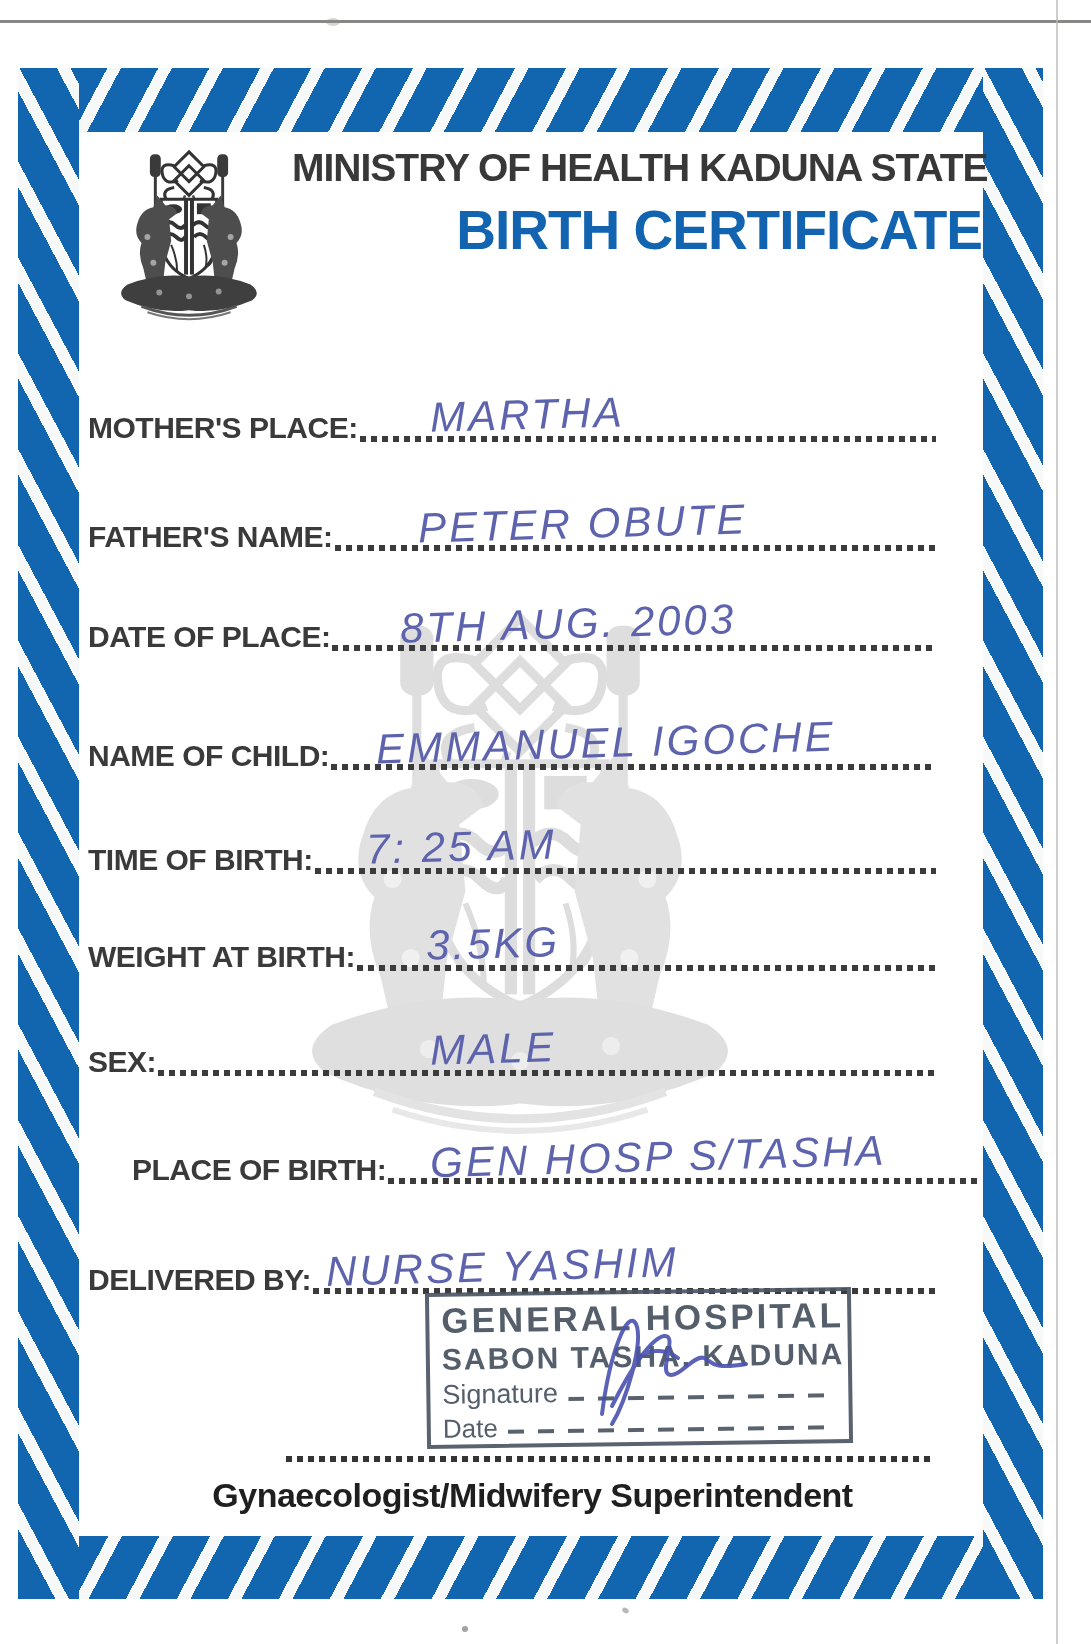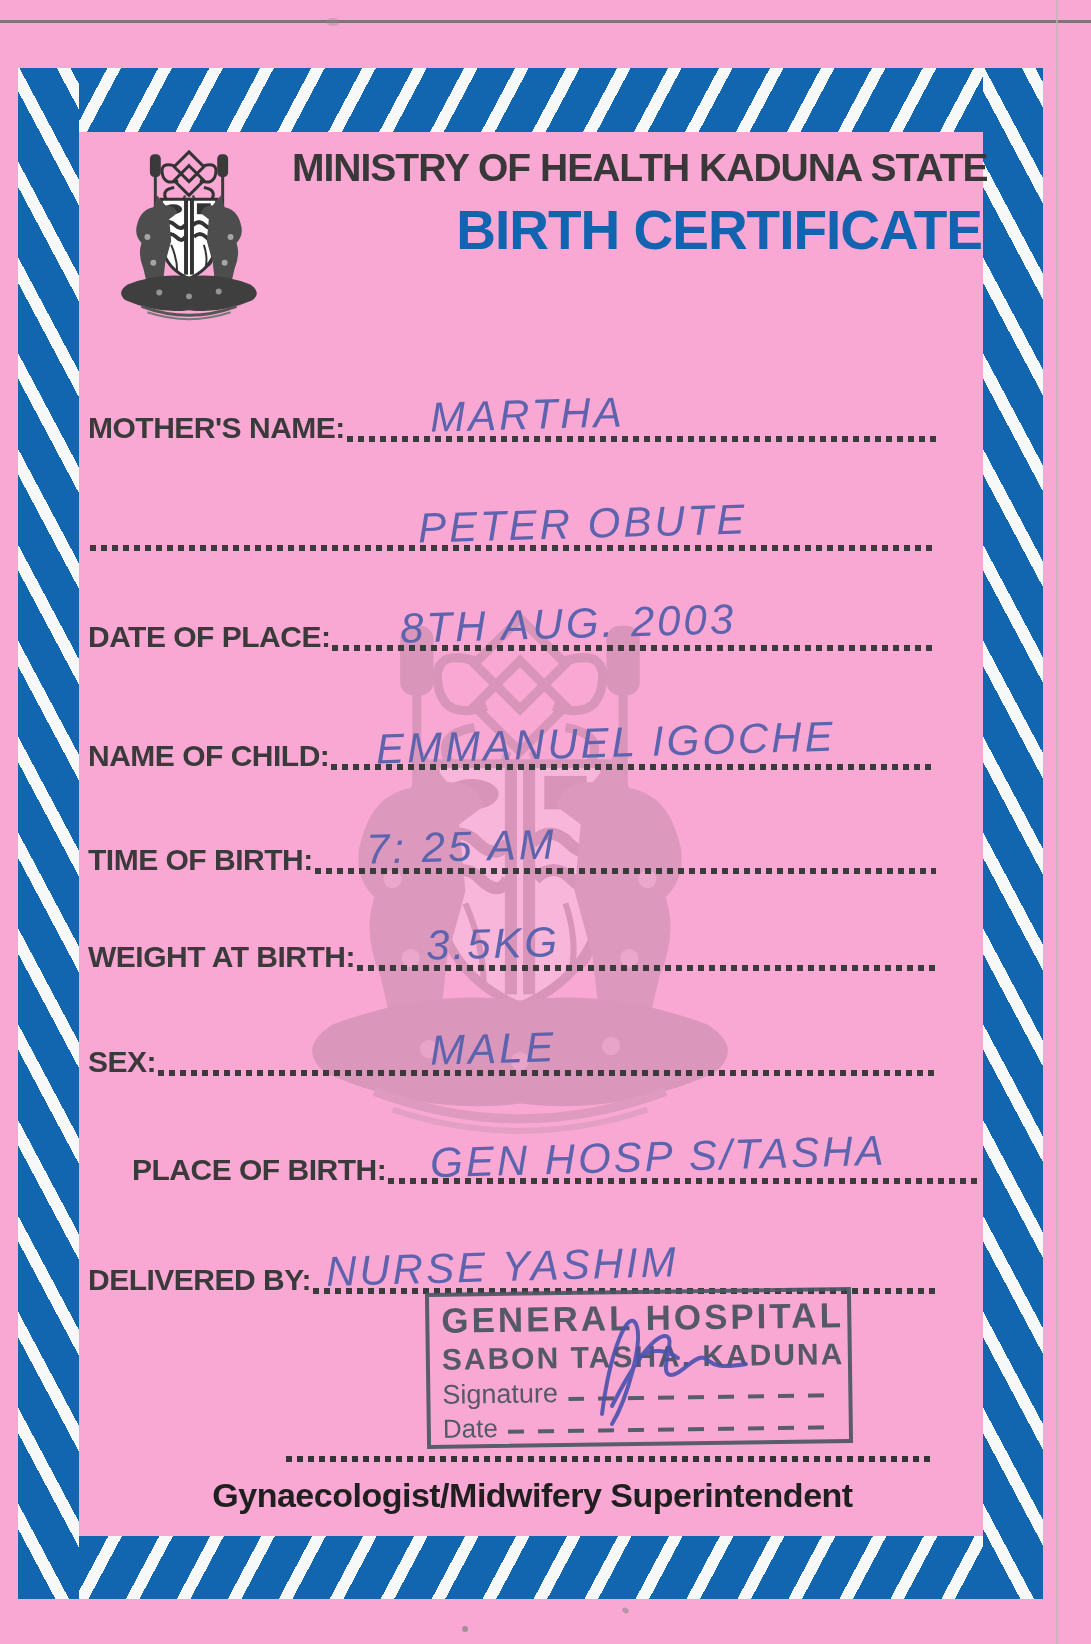--- a/index.html
+++ b/index.html
@@ -1,20 +1,20 @@
 <!DOCTYPE html>
 <html><head>
 <meta charset="utf-8">
 <style>
   * { margin:0; padding:0; box-sizing:border-box; }
   body { background:#e9e9e7; font-family:"Liberation Sans", sans-serif; }
 
   .scan {
     position:relative; width:1091px; height:1644px;
-    background:#f9a8d4; overflow:hidden;
+    background:#ffffff; overflow:hidden;
   }
 
   
   .edge-top { position:absolute; left:0; top:20px; width:1091px; height:3px; background:#5f5f5d; opacity:.75; }
   .edge-right { position:absolute; left:1056px; top:0; width:2px; height:1644px; background:#b9b9b5; opacity:.7; }
   .speck { position:absolute; border-radius:50%; background:#8b8b86; }
   .speck.s1 { left:622px; top:1608px; width:7px; height:5px; transform:rotate(30deg); opacity:.6; }
   .speck.s2 { left:462px; top:1626px; width:6px; height:6px; opacity:.8; }
   .speck.s3 { left:326px; top:18px; width:14px; height:8px; opacity:.35; }
 
@@ -150,25 +150,26 @@
   <div class="titles">
     <div class="title1">MINISTRY OF HEALTH KADUNA STATE</div>
     <div class="title2">BIRTH CERTIFICATE</div>
   </div>
 
   <svg class="watermark" viewBox="0 0 200 178">
     <use href="#coatArms"></use>
   </svg>
 
   <div class="row r1">
-    <span class="label">MOTHER'S NAME:</span>
+    <span class="label">MOTHER'S PLACE:</span>
     <span class="dots"></span>
     <span class="hand" style="left:342px">MARTHA</span>
   </div>
   <div class="row r2">
+    <span class="label">FATHER'S NAME:</span>
     <span class="dots"></span>
     <span class="hand" style="left:330px">PETER OBUTE</span>
   </div>
   <div class="row r3">
     <span class="label">DATE OF PLACE:</span>
     <span class="dots"></span>
     <span class="hand" style="left:312px">8TH AUG. 2003</span>
   </div>
   <div class="row r4">
     <span class="label">NAME OF CHILD:</span>

